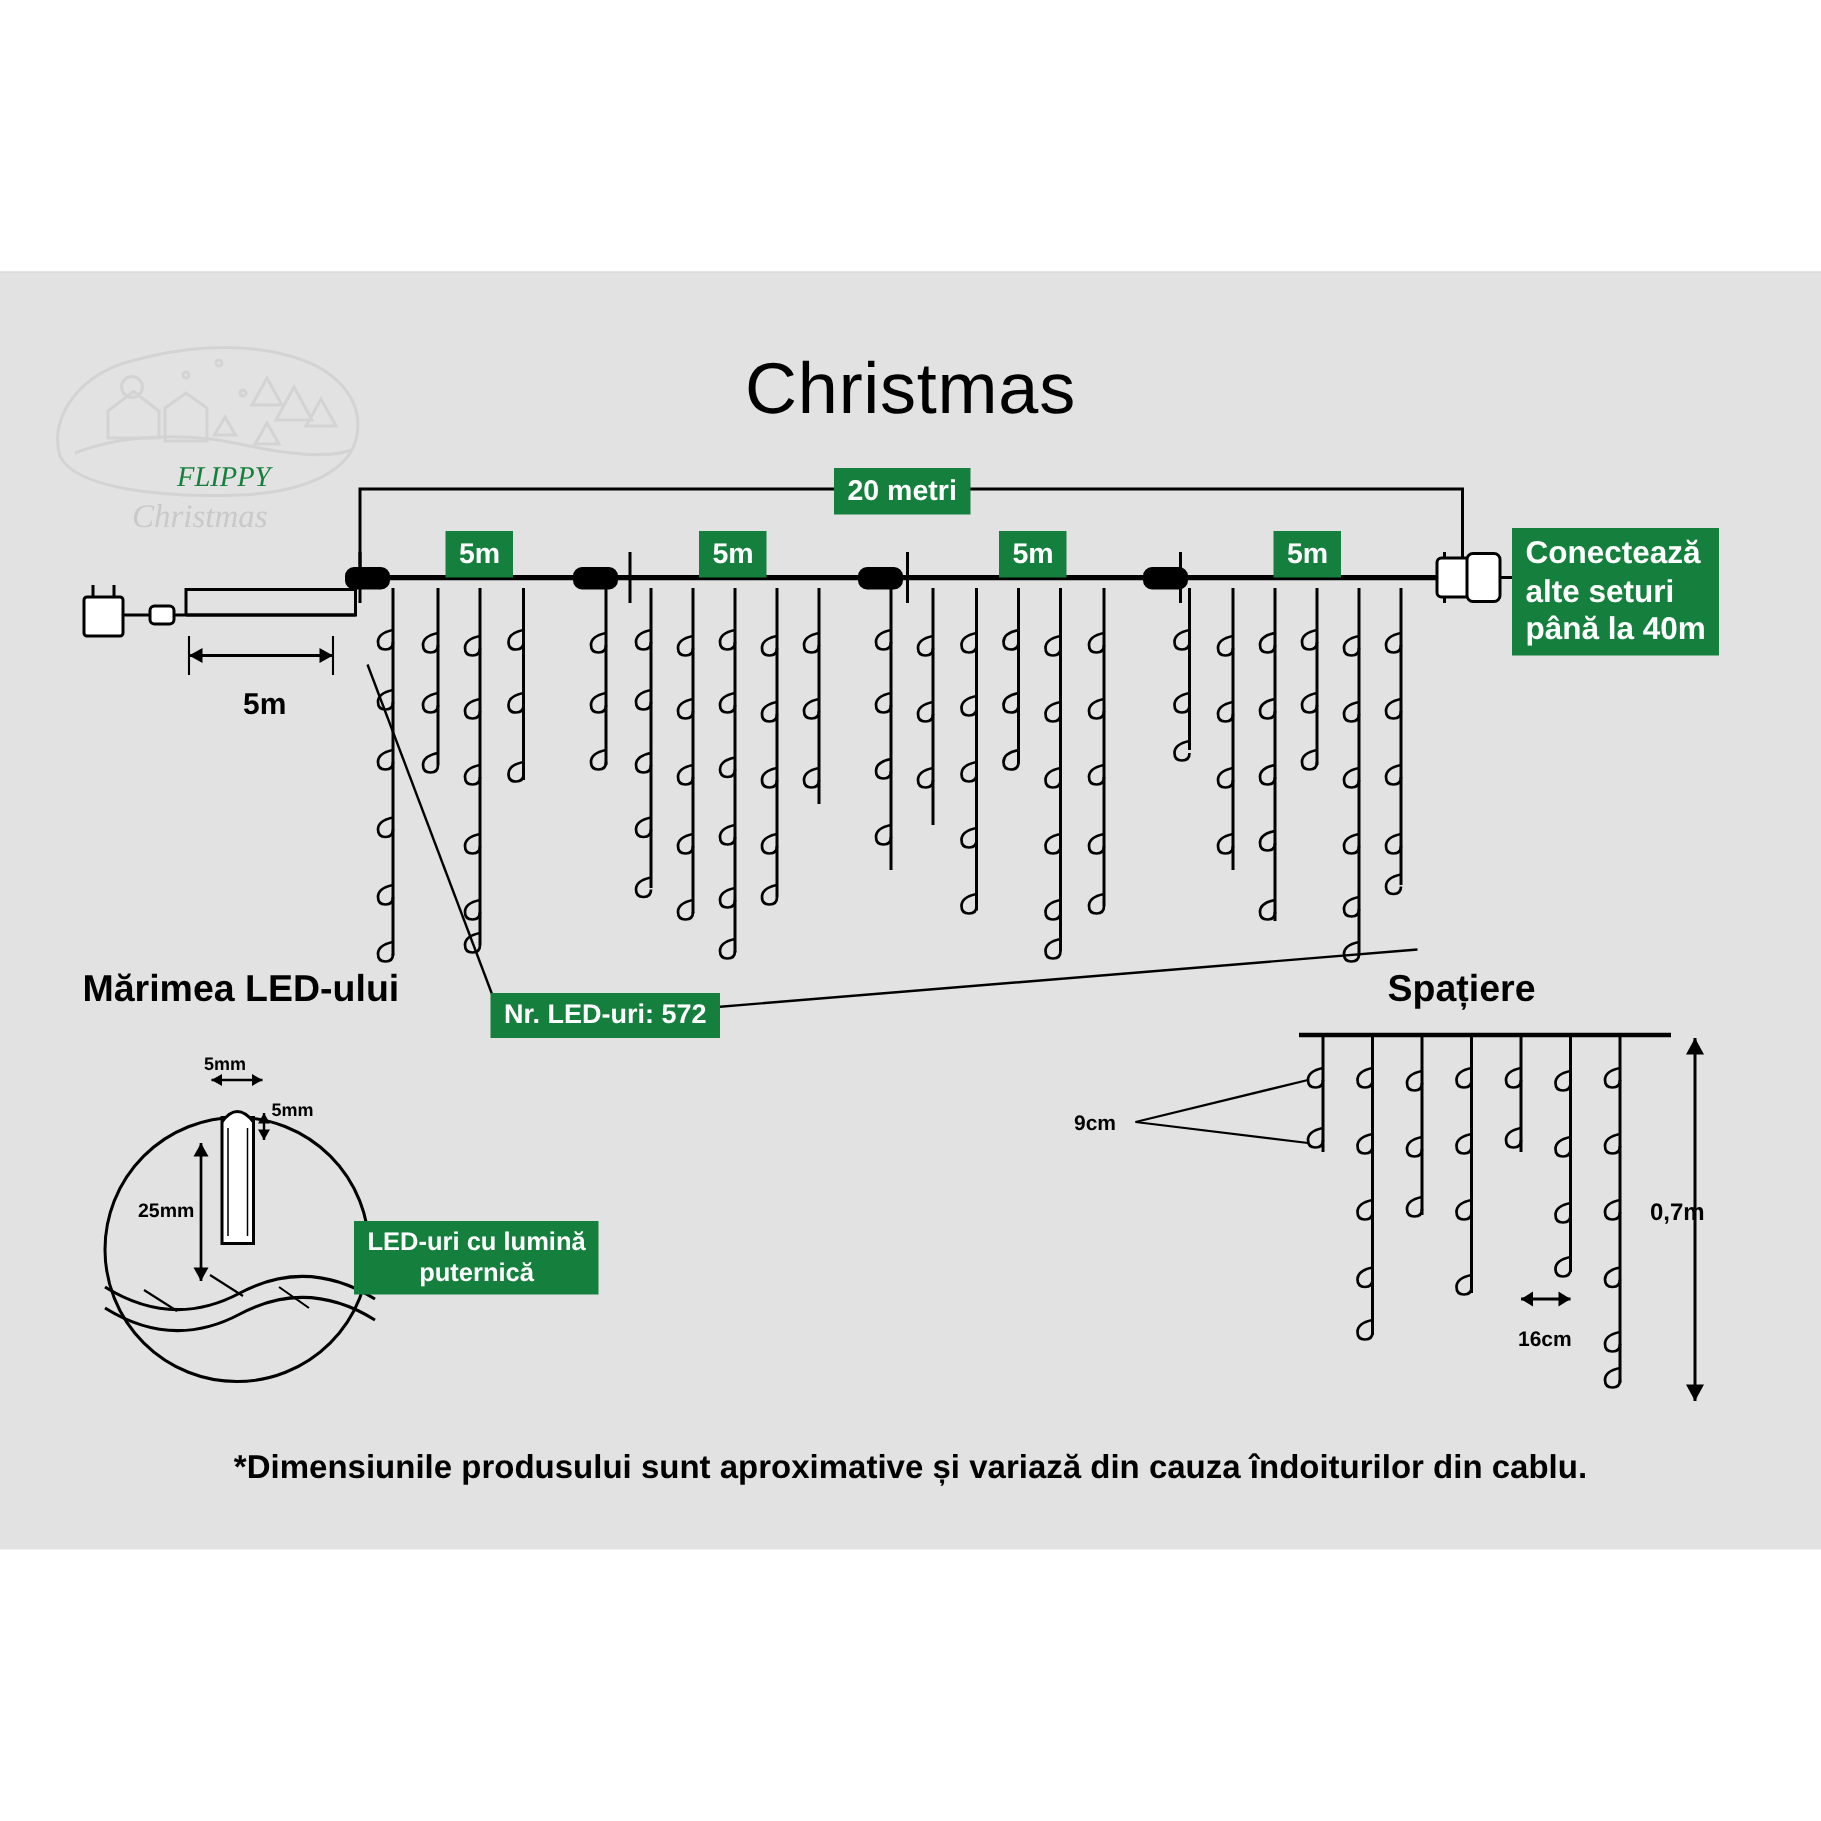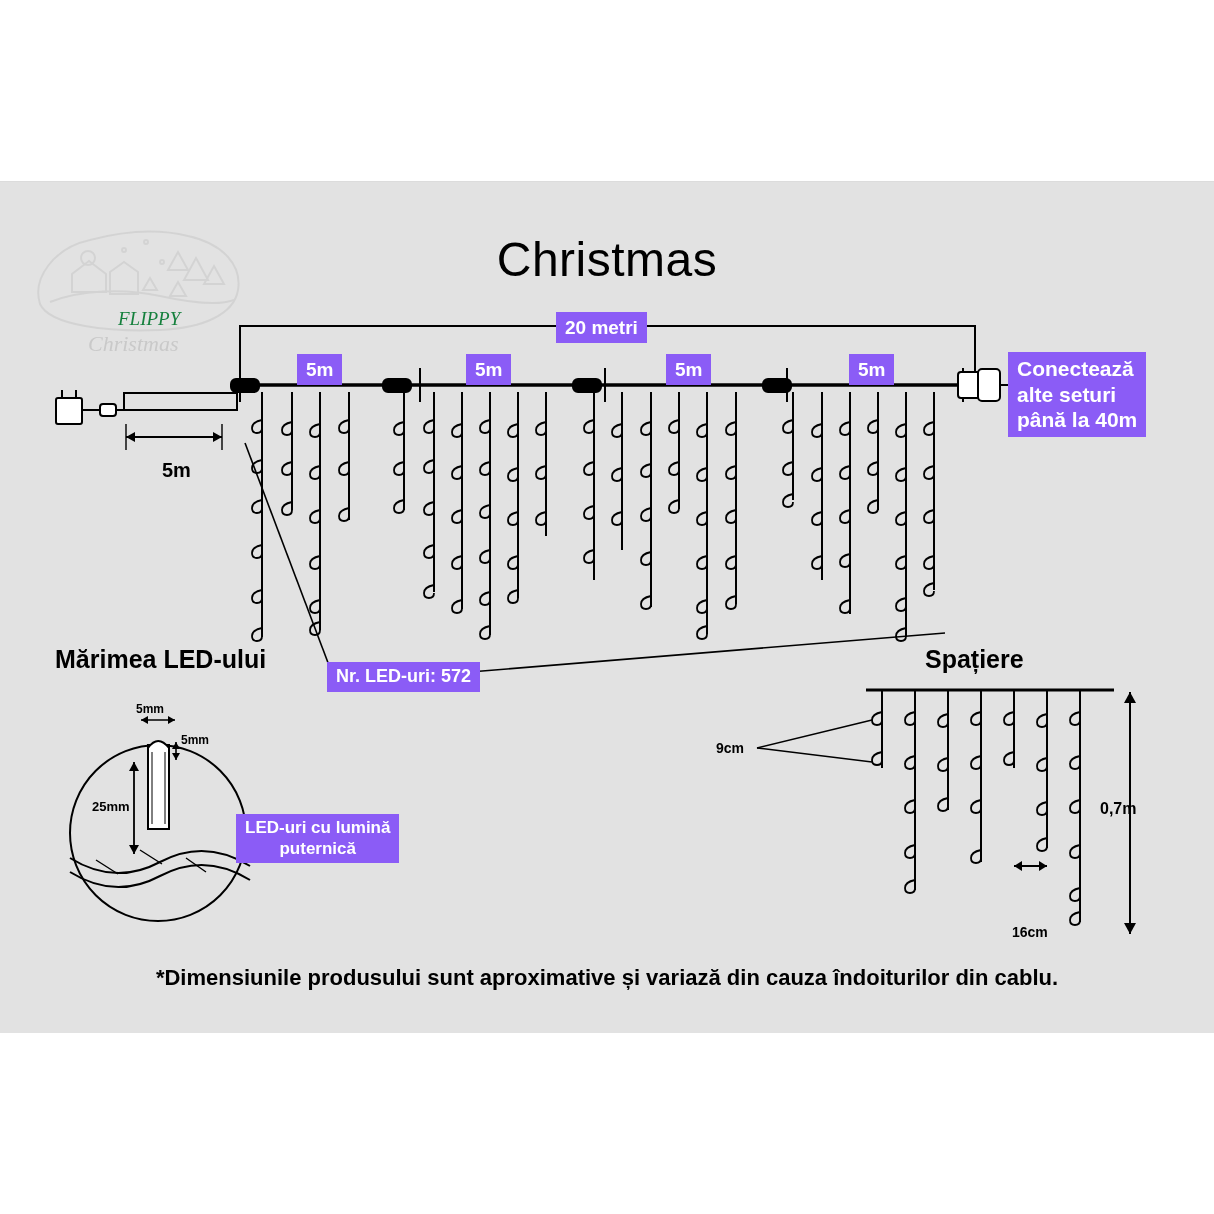--- a/index.html
+++ b/index.html
@@ -13,21 +13,21 @@
   .band{
     position:absolute;left:0;top:181px;width:1214px;height:852px;
     background:#e2e2e2;
   }
   .band::before{
     content:"";position:absolute;left:0;top:0;width:100%;height:1px;background:#dcdcdc;
   }
   svg.diagram{position:absolute;left:0;top:0;width:1214px;height:1214px;}
   .lbl{
     position:absolute;
-    background:#8b5cf6;color:#fff;
+    background:#15803d;color:#fff;
     font-family:"Liberation Sans", sans-serif;
     font-weight:bold;
     line-height:1.22;
     padding:4px 9px;
     white-space:pre-line;
     box-sizing:border-box;
   }
   .plain{
     position:absolute;color:#000;font-family:"Liberation Sans", sans-serif;font-weight:bold;
   }
@@ -43,21 +43,21 @@
   #lbl-connect{left:1008px;top:352px;font-size:21px;text-align:left;}
   #lbl-leadin{left:162px;top:459px;font-size:20px;font-weight:bold;}
   #lbl-nrled{left:327px;top:662px;font-size:18px;}
   #lbl-marimea{left:55px;top:645px;font-size:25px;}
   #lbl-spatiere{left:925px;top:645px;font-size:25px;}
   #lbl-5mm-top{left:136px;top:702px;font-size:12px;font-weight:bold;}
   #lbl-5mm-side{left:181px;top:733px;font-size:12px;font-weight:bold;}
   #lbl-25mm{left:92px;top:799px;font-size:13px;font-weight:bold;}
   #lbl-ledlum{left:236px;top:814px;font-size:17px;text-align:center;}
   #lbl-9cm{left:716px;top:740px;font-size:14px;font-weight:bold;}
-  #lbl-16cm{left:1012px;top:884px;font-size:14px;font-weight:bold;margin-top:40px;}
+  #lbl-16cm{left:1012px;top:884px;font-size:14px;font-weight:bold;}
   #lbl-07m{left:1100px;top:800px;font-size:16px;font-weight:bold;}
   #footnote{
     left:0;top:965px;width:1214px;text-align:center;font-size:22px;
   }
   .wm{
     position:absolute;left:28px;top:218px;width:225px;height:130px;opacity:0.55;
   }
   .wm-text{
     position:absolute;left:118px;top:308px;font-size:19px;color:#15803d;
     font-family:"Liberation Serif", serif;font-style:italic;

